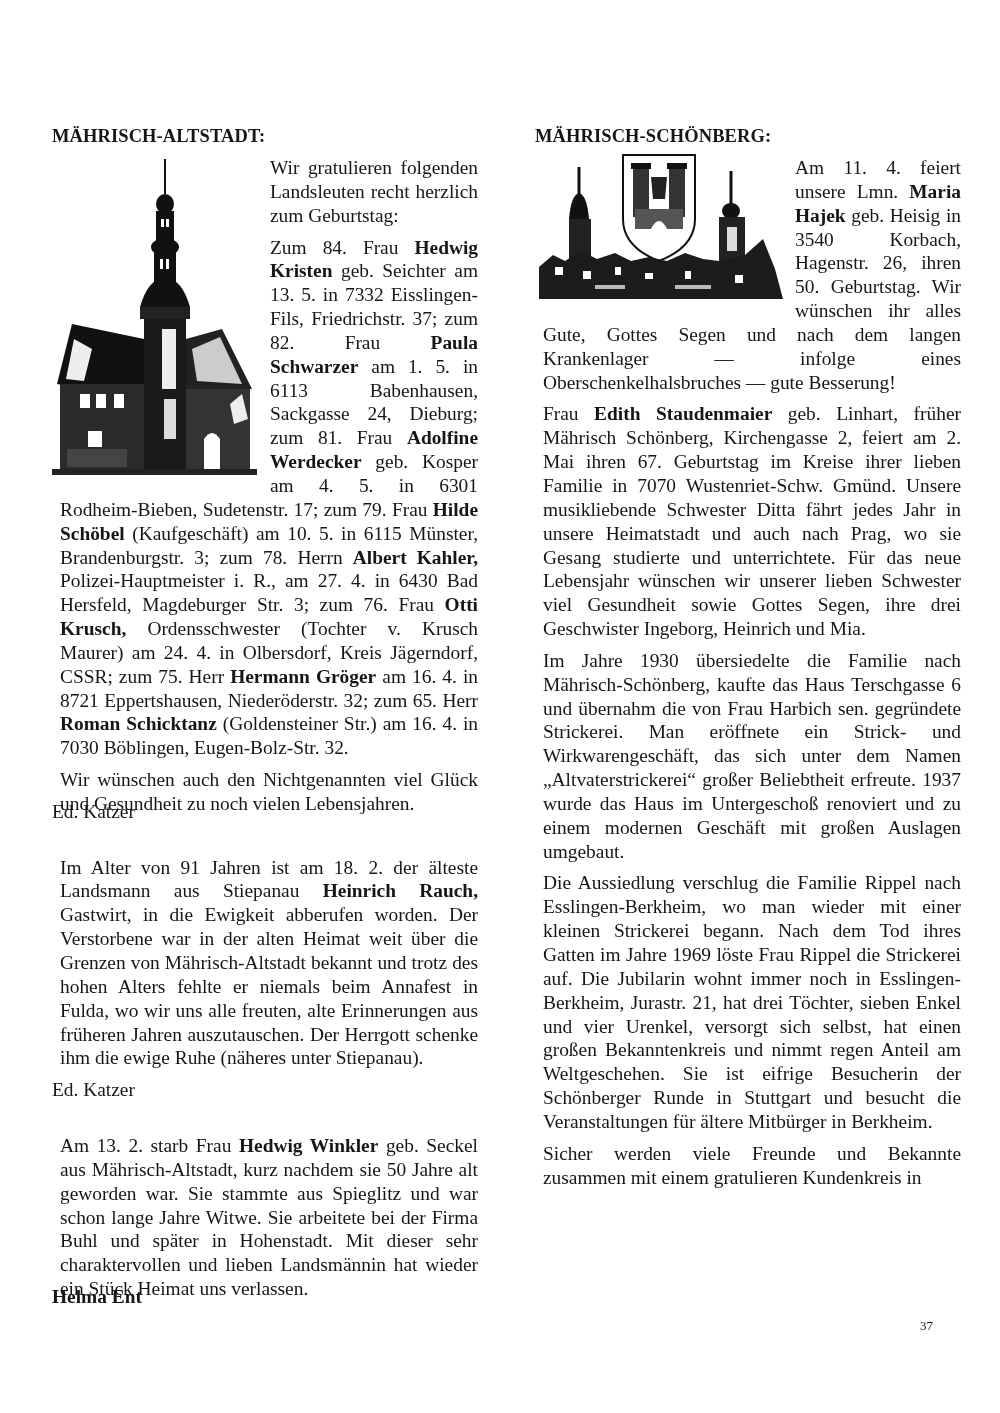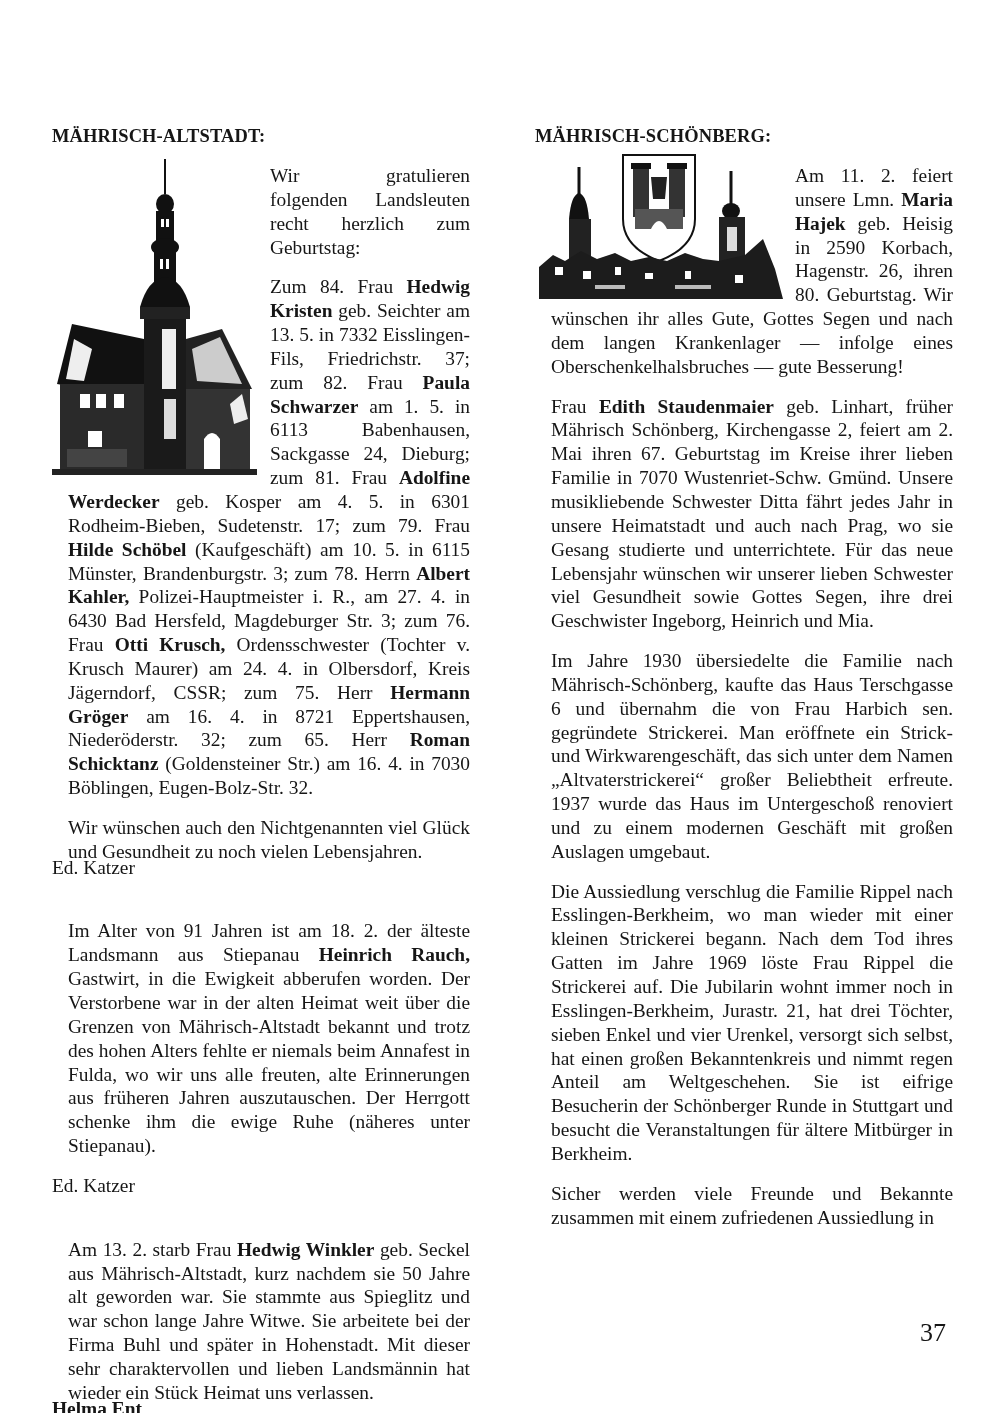--- a/index.html
+++ b/index.html
@@ -2,27 +2,27 @@
 <html><head>
 <meta charset="utf-8">
 <style>
   html, body { margin:0; padding:0; background:#ffffff; }
   body { width:1000px; height:1413px; position:relative; overflow:hidden;
          font-family:"Liberation Serif","DejaVu Serif",serif; color:#161616; }
   .col { position:absolute; top:124px; width:434px; font-size:19.4px; line-height:23.85px; }
   .col.left { left:52px; }
   .col.right { left:535px; }
   .heading { font-weight:bold; font-size:18.5px; letter-spacing:0.1px; margin:0 0 1px 0; line-height:24px;font-family:Liberation Serif, serif; }
-  p { margin:16px; text-align:justify; }
+  p { margin:8px; text-align:justify; }
   b { font-weight:bold; }
   .sig { text-align:left; }
   .gap { height:24px; }
   .fig-left { float:left; width:212px; height:335px; margin:0 6px 0 0; }
   .fig-right { float:left; width:252px; height:156px; margin:0 8px 0 0; }
-  .page-num { position:absolute; left:920px; top:1318px; font-size:26px; }
+  .page-num { position:absolute; left:920px; top:1318px; font-size:13px; }
   svg { display:block; }
 </style>
 </head>
 <body>
 
 <div class="col left">
   <div class="heading">MÄHRISCH-ALTSTADT:</div>
 
   <div class="fig-left">
     <svg width="212" height="335" viewBox="0 0 212 335">
@@ -106,20 +106,20 @@
         <rect x="48" y="122" width="8" height="8" fill="#fff"></rect>
         <rect x="80" y="118" width="6" height="8" fill="#fff"></rect>
       <rect x="110" y="124" width="8" height="6" fill="#fff"></rect>
         <rect x="150" y="122" width="6" height="8" fill="#fff"></rect>
         <rect x="200" y="126" width="8" height="8" fill="#fff"></rect>
       <rect x="60" y="136" width="30" height="4" fill="#bbb"></rect>
         <rect x="140" y="136" width="36" height="4" fill="#bbb"></rect>
     </svg>
   </div>
 
-  <p><span>Am 11. 2. feiert unsere Lmn. </span><b>Maria Hajek</b><span> geb. Heisig in 2590 Korbach, Hagenstr. 26, ihren 80. Geburtstag. Wir wünschen ihr alles Gute, Gottes Segen und nach dem langen Krankenlager — infolge eines Oberschenkelhalsbruches — gute Besserung!</span></p>
+  <p><span>Am 11. 4. feiert unsere Lmn. </span><b>Maria Hajek</b><span> geb. Heisig in 3540 Korbach, Hagenstr. 26, ihren 50. Geburtstag. Wir wünschen ihr alles Gute, Gottes Segen und nach dem langen Krankenlager — infolge eines Oberschenkelhalsbruches — gute Besserung!</span></p>
   <p><span>Frau </span><b>Edith Staudenmaier</b><span> geb. Linhart, früher Mährisch Schönberg, Kirchengasse 2, feiert am 2. Mai ihren 67. Geburtstag im Kreise ihrer lieben Familie in 7070 Wustenriet-Schw. Gmünd. Unsere musikliebende Schwester Ditta fährt jedes Jahr in unsere Heimatstadt und auch nach Prag, wo sie Gesang studierte und unterrichtete. Für das neue Lebensjahr wünschen wir unserer lieben Schwester viel Gesundheit sowie Gottes Segen, ihre drei Geschwister Ingeborg, Heinrich und Mia.</span></p>
   <p>Im Jahre 1930 übersiedelte die Familie nach Mährisch-Schönberg, kaufte das Haus Terschgasse 6 und übernahm die von Frau Harbich sen. gegründete Strickerei. Man eröffnete ein Strick- und Wirkwarengeschäft, das sich unter dem Namen „Altvaterstrickerei“ großer Beliebtheit erfreute. 1937 wurde das Haus im Untergeschoß renoviert und zu einem modernen Geschäft mit großen Auslagen umgebaut.</p>
   <p>Die Aussiedlung verschlug die Familie Rippel nach Esslingen-Berkheim, wo man wieder mit einer kleinen Strickerei begann. Nach dem Tod ihres Gatten im Jahre 1969 löste Frau Rippel die Strickerei auf. Die Jubilarin wohnt immer noch in Esslingen-Berkheim, Jurastr. 21, hat drei Töchter, sieben Enkel und vier Urenkel, versorgt sich selbst, hat einen großen Bekanntenkreis und nimmt regen Anteil am Weltgeschehen. Sie ist eifrige Besucherin der Schönberger Runde in Stuttgart und besucht die Veranstaltungen für ältere Mitbürger in Berkheim.</p>
-  <p>Sicher werden viele Freunde und Bekannte zusammen mit einem zufriedenen Aussiedlung in</p>
+  <p>Sicher werden viele Freunde und Bekannte zusammen mit einem gratulieren Kundenkreis in</p>
 </div>
 
 <div class="page-num">37</div>
 
 </body></html>

